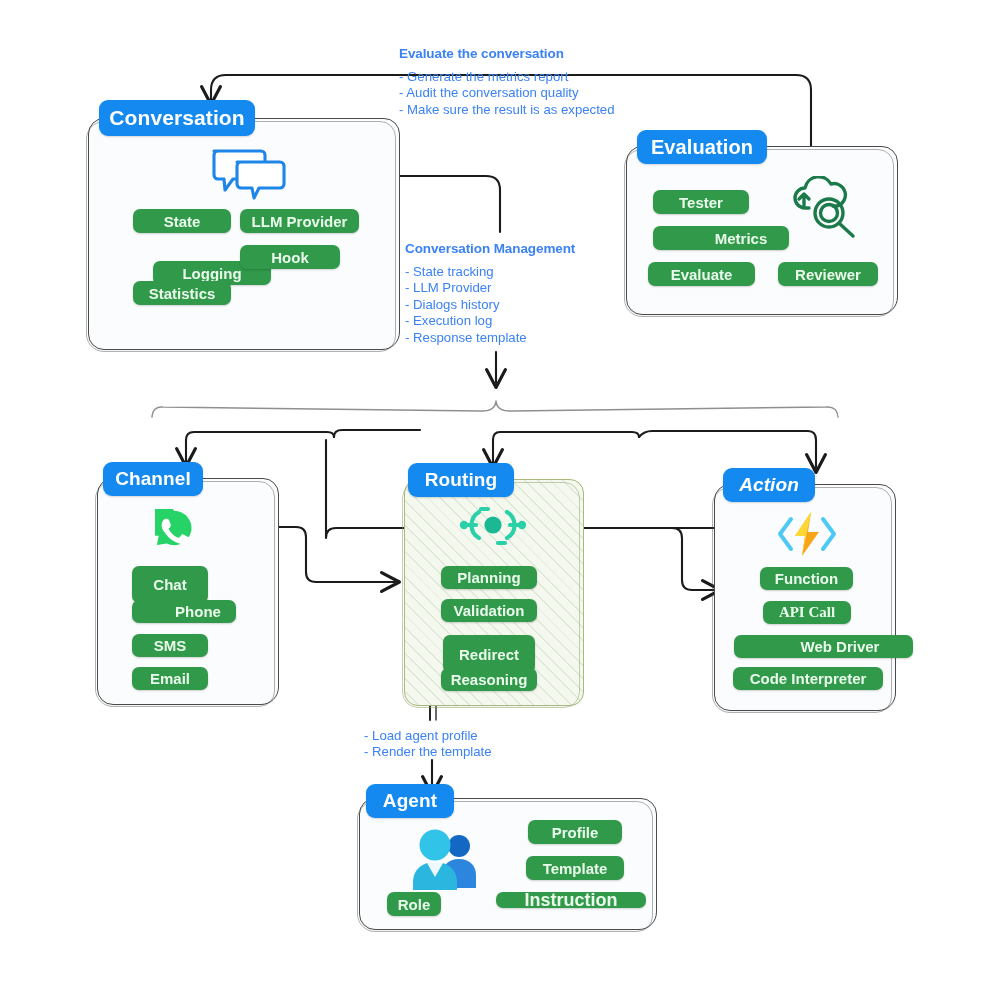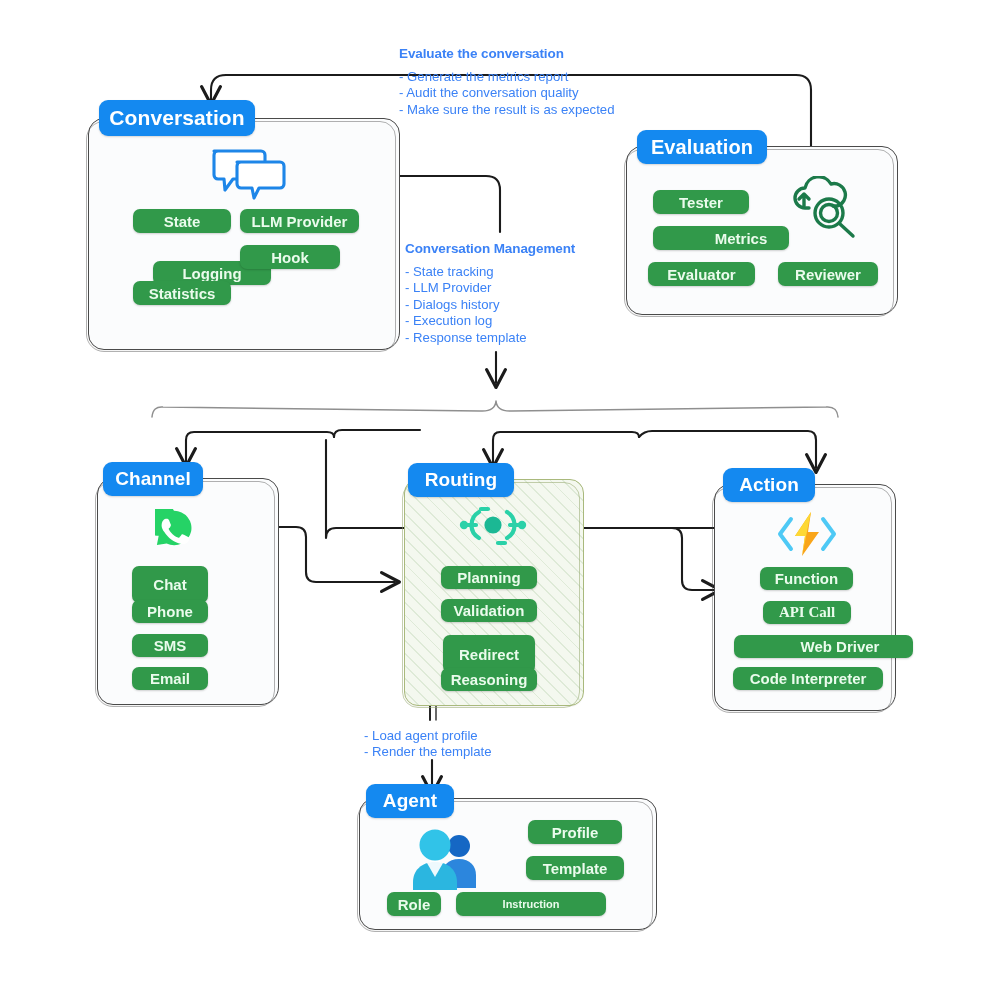--- a/index.html
+++ b/index.html
@@ -150,21 +150,21 @@
         <path d="M13,30 v-12 M13,18 l-5,5 M13,18 l5,5"></path>
         <circle cx="38" cy="37" r="14"></circle>
         <circle cx="38" cy="37" r="8.5"></circle>
         <path d="M49,48 L62,60"></path>
       </g>
     </svg>
   </div>
 
   <div class="pill" style="left:653px;top:190px;width:96px;height:24px;font-size:15px;">Tester</div>
   <div class="pill" style="left:653px;top:226px;width:96px;height:24px;font-size:15px;padding-left:40px;">Metrics</div>
-  <div class="pill" style="left:648px;top:262px;width:107px;height:24px;font-size:15px;">Evaluator</div>
+  <div class="pill" style="left:648px;top:262px;width:107px;height:24px;font-size:15px;">Evaluate</div>
   <div class="pill" style="left:778px;top:262px;width:100px;height:24px;font-size:15px;">Reviewer</div>
 
   <div class="note" style="left:399px;top:46px;">
     <div class="h">Evaluate the conversation</div>
     <div class="gap"></div>
     <div class="ln">- Generate the metrics report</div>
     <div class="ln">- Audit the conversation quality</div>
     <div class="ln">- Make sure the result is as expected</div>
   </div>
 
@@ -189,21 +189,21 @@
                c0,3.3,2.4,6.5,2.8,6.9 c.3.5,4.7,7.5,11.6,10.2 c5.7,2.3,6.9,1.8,8.1,1.7
                c1.2-.1,4-1.6,4.6-3.2 c.6-1.6.6-2.9.4-3.2 c-.2-.3-.7-.5-1.4-.9
                c-.7-.4-4-2-4.7-2.2 c-.6-.2-1.1-.3-1.5.3 c-.5.7-1.7,2.2-2.1,2.6
                c-.4.5-.8.5-1.4.2 c-.7-.3-2.9-1.1-5.4-3.4 c-2-1.8-3.3-4-3.7-4.7
                c-.4-.7,0-1,.3-1.4 c.3-.3.7-.8,1-1.2 c.3-.4.4-.7.6-1.1 c.2-.5.1-.9,0-1.2
                c-.2-.3-1.4-3.5-1.9-4.8 Z" fill="#ffffff"></path>
     </svg>
   </div>
 
   <div class="pill" style="left:132px;top:566px;width:76px;height:37px;font-size:15px;">Chat</div>
-  <div class="pill" style="left:132px;top:600px;width:76px;height:23px;font-size:15px;">Phone</div>
+  <div class="pill" style="left:132px;top:600px;width:76px;height:23px;font-size:15px;padding-left:28px;">Phone</div>
   <div class="pill" style="left:132px;top:634px;width:76px;height:23px;font-size:15px;">SMS</div>
   <div class="pill" style="left:132px;top:667px;width:76px;height:23px;font-size:15px;">Email</div>
 
   <div class="card routing" style="left:404px;top:479px;width:178px;height:225px;"></div>
 
   <div class="chip" style="left:408px;top:463px;width:106px;height:34px;font-size:19px;">Routing</div>
 
   <div class="icon" style="left:459px;top:502px;width:68px;height:52px;">
     <svg width="68" height="52" viewBox="0 0 68 52">
       <g fill="none" stroke="#2ad1a8" stroke-width="4.2" stroke-linecap="round">
@@ -218,21 +218,21 @@
     </svg>
   </div>
 
   <div class="pill" style="left:441px;top:566px;width:96px;height:23px;font-size:15px;">Planning</div>
   <div class="pill" style="left:441px;top:599px;width:96px;height:23px;font-size:15px;">Validation</div>
   <div class="pill" style="left:443px;top:635px;width:92px;height:38px;font-size:15px;">Redirect</div>
   <div class="pill" style="left:441px;top:668px;width:96px;height:23px;font-size:15px;">Reasoning</div>
 
   <div class="card" style="left:714px;top:484px;width:180px;height:225px;"></div>
 
-  <div class="chip" style="left:723px;top:468px;width:92px;height:34px;font-size:19px;">Action</div>
+  <div class="chip" style="left:723px;top:468px;width:92px;height:34px;font-size:19px;font-style:italic;">Action</div>
 
   <div class="icon" style="left:775px;top:508px;width:64px;height:52px;">
     <svg width="64" height="52" viewBox="0 0 64 52">
       <g fill="none" stroke="#4ec9f5" stroke-width="4" stroke-linecap="round" stroke-linejoin="round">
         <path d="M16,11 L5,26 L16,41"></path>
         <path d="M48,11 L59,26 L48,41"></path>
       </g>
       <path d="M36,4 L20,28 H30 L27,48 L44,24 H33 Z" fill="#f9a51a"></path>
       <path d="M36,4 L20,28 H30 L27,48 Z" fill="#fdd835"></path>
     </svg>
@@ -258,15 +258,15 @@
       <path d="M50,31 c-11,0 -17,7 -17,16 v13 h34 v-13 c0,-9 -6,-16 -17,-16 Z" fill="#2c86dd"></path>
       <circle cx="26" cy="17" r="15.5" fill="#31c3e8"></circle>
       <path d="M26,34 c-14,0 -22,9 -22,20 v8 h44 v-8 c0,-11 -8,-20 -22,-20 Z" fill="#2bb6e0"></path>
       <path d="M18,35 L26,49 L34,35 L30,33 H22 Z" fill="#ffffff" opacity=".92"></path>
     </svg>
   </div>
 
   <div class="pill" style="left:528px;top:820px;width:94px;height:24px;font-size:15px;">Profile</div>
   <div class="pill" style="left:526px;top:856px;width:98px;height:24px;font-size:15px;">Template</div>
   <div class="pill" style="left:387px;top:892px;width:54px;height:24px;font-size:15px;">Role</div>
-  <div class="pill" style="left:456px;top:892px;width:150px;height:24px;font-size:11px;">Instruction</div>
+  <div class="pill" style="left:496px;top:892px;width:150px;height:16px;font-size:18px;">Instruction</div>
 
 </div>
 
 </body></html>

